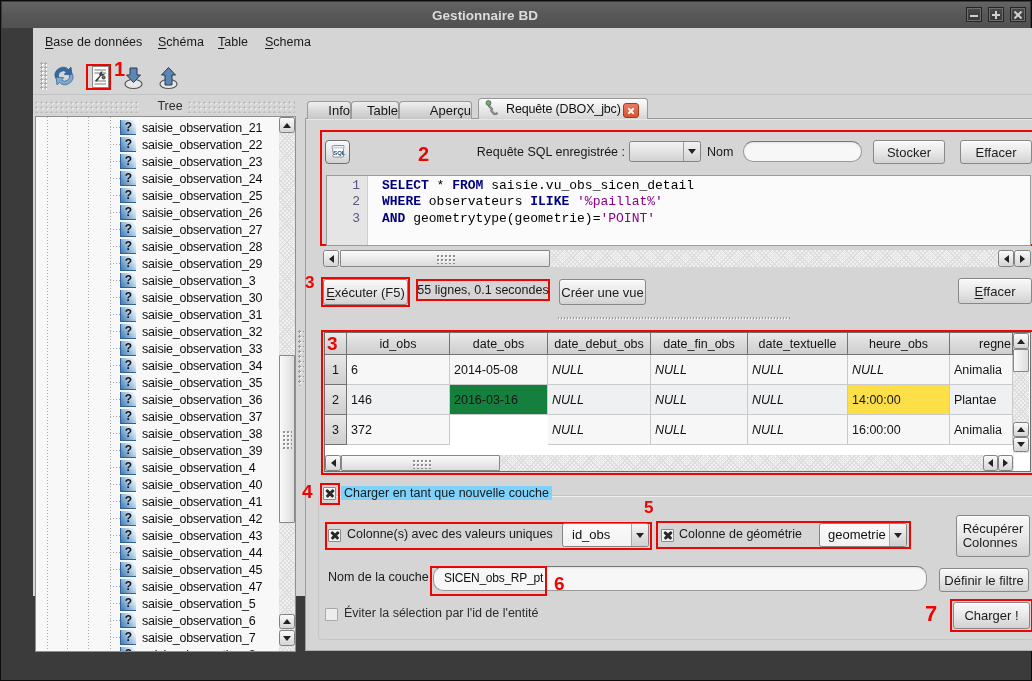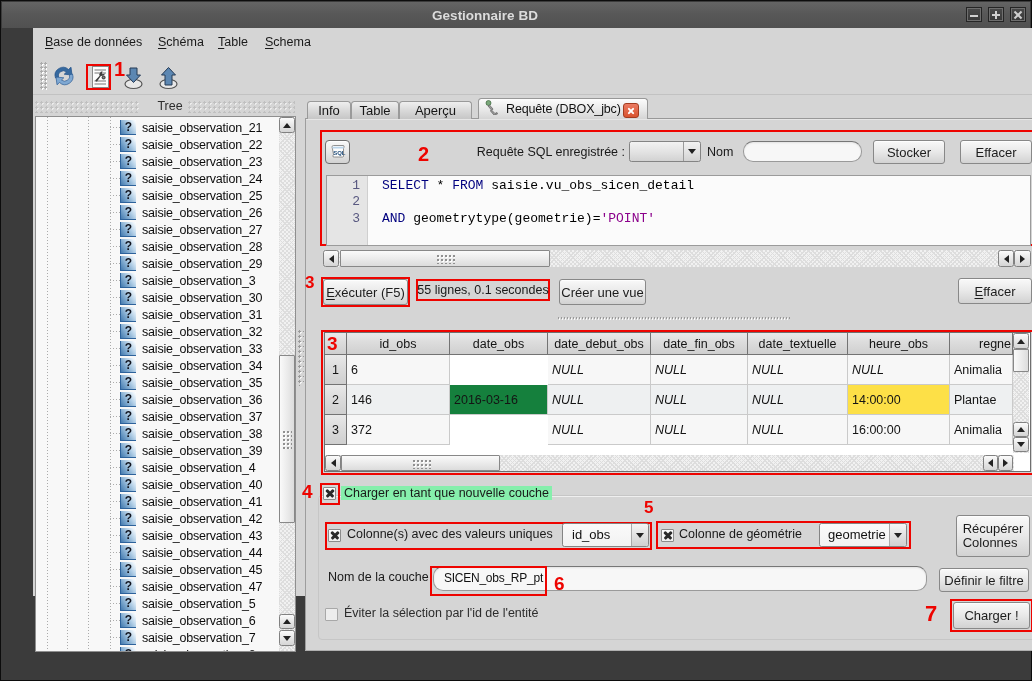--- a/index.html
+++ b/index.html
@@ -33,42 +33,42 @@
 .aru{border-left:4px solid rgba(0,0,0,0);border-right:4px solid rgba(0,0,0,0);border-bottom:5px solid #222;width:0;height:0;}
 .ard{border-left:4px solid rgba(0,0,0,0);border-right:4px solid rgba(0,0,0,0);border-top:5px solid #222;width:0;height:0;}
 .arl{border-top:4px solid rgba(0,0,0,0);border-bottom:4px solid rgba(0,0,0,0);border-right:5px solid #222;width:0;height:0;}
 .arr{border-top:4px solid rgba(0,0,0,0);border-bottom:4px solid rgba(0,0,0,0);border-left:5px solid #222;width:0;height:0;}
 .ctr{display:flex;align-items:center;justify-content:center;}
 
 #vsplit{left:265px;top:302px;width:6px;height:56px;background:radial-gradient(circle at 1.5px 1.5px,#9a9a9a 1px,rgba(0,0,0,0) 1.3px),radial-gradient(circle at 1.5px 1.5px,#f5f5f5 1px,rgba(0,0,0,0) 1.3px);background-size:5px 5px;background-position:0 0,1px 1px;}
 #hsplit{left:525px;top:289px;width:232px;height:4px;background-image:repeating-linear-gradient(90deg,#9a9a9a 0 1px,rgba(0,0,0,0) 1px 3px),repeating-linear-gradient(90deg,#f8f8f8 0 1px,rgba(0,0,0,0) 1px 3px);background-position:0 0,1px 1px;background-size:3px 2px;background-repeat:repeat-x;}
 
 #pane{left:272px;top:90px;width:745px;height:533px;background:#d5d5d5;border:1px solid #9d9d9d;border-top:1px solid #989898;box-shadow:inset 0 1px 0 #e6e6e6;}
-.tab{top:73px;height:18px;background:linear-gradient(#efefef,#d9d9d9 50%,#c6c6c6);border:1px solid #9a9a9a;border-bottom:none;border-radius:3.5px 3.5px 0 0;font-size:13px;color:#161616;text-align:center;}
+.tab{top:73px;height:18px;background:linear-gradient(#efefef,#d9d9d9 50%,#c6c6c6);border:1px solid #9a9a9a;border-bottom:none;border-radius:3.5px 3.5px 0 0;font-size:13px;color:#161616;text-align:right;}
 .tabactive{top:70px;height:21px;background:linear-gradient(#fcfcfc,#e8e8e8 55%,#d5d5d5);border:1px solid #989898;border-bottom:none;border-radius:3.5px 3.5px 0 0;font-size:13px;color:#111;}
 
 .btn{background:linear-gradient(#f9f9f9,#e9e9e9 48%,#d2d2d2);border:1px solid #888;border-radius:3px;font-size:13px;color:#1c1c1c;display:flex;align-items:center;justify-content:center;box-shadow:inset 0 1px 0 rgba(255,255,255,.8);}
 .input{background:#f7f7f7;border:1px solid #9a9a9a;border-top-color:#767676;border-radius:10px;box-shadow:inset 0 1px 2px rgba(0,0,0,.09);font-size:13px;color:#111;}
 .redbox{border:2px solid #ee0400;}
 .rednum{color:#ee0400;font-weight:bold;line-height:1;}
 .cb{width:13px;height:13px;background:linear-gradient(#fdfdfd,#efefef);border:1px solid #8b8b8b;border-radius:1px;}
 .cbx{position:absolute;left:50%;top:50%;}
 .cbx:before,.cbx:after{content:"";position:absolute;left:-5px;top:-1.25px;width:10px;height:2.5px;background:#2a2a2a;border-radius:1px;}
 .cbx:before{transform:rotate(45deg);}
 .cbx:after{transform:rotate(-45deg);}
 .combo{background:linear-gradient(#fafafa,#f2f2f2);border:1px solid #848484;border-radius:2.5px;font-size:13px;color:#111;}
 .combo .arrbox{position:absolute;right:0;top:0;bottom:0;width:17px;border-left:1px solid #a9a9a9;background:linear-gradient(#f5f5f5,#e2e2e2 50%,#d0d0d0);border-radius:0 2.5px 2.5px 0;display:flex;align-items:center;justify-content:center;}
 .gcombo{background:linear-gradient(#f2f2f2,#e2e2e2 55%,#d2d2d2);border:1px solid #848484;border-radius:2.5px;}
 
 #sqledit{left:293px;top:147px;width:705px;height:71px;background:#fbfbfb;border:1px solid #9b9b9b;}
 #gutter{position:absolute;left:0;top:0;width:41px;height:69px;background:#e5e5e5;border-right:1px solid #cfcfcf;}
 .lnum,.codeline{position:absolute;font-family:"Liberation Mono",monospace;font-size:13px;line-height:16.4px;white-space:pre;}
 .lnum{color:#585880;width:33px;text-align:right;}
 .codeline{left:55px;color:#000;}
-.kw{color:#00007f;font-weight:normal;}
+.kw{color:#00007f;font-weight:bold;}
 .str{color:#8b008b;}
 
 .th{position:absolute;background:linear-gradient(#e9e9e9,#dcdcdc 45%,#cfcfcf);border-right:1px solid #737373;border-bottom:1px solid #737373;font-size:12.5px;color:#141414;display:flex;align-items:center;justify-content:center;}
 .td{position:absolute;font-size:12.5px;color:#141414;display:flex;align-items:center;padding-left:4px;border-right:1px solid #cacaca;border-bottom:1px solid #cacaca;overflow:hidden;}
 .nullv{font-style:italic;}
 
 #gbox{left:285px;top:467px;width:722px;height:145px;border:1px solid #c6c6c6;border-radius:4px;box-shadow:inset 0 1px 0 #efefef;}
 .lbl{font-size:12.5px;color:#191919;white-space:nowrap;}
 .lbl2{font-size:12.5px;color:#191919;white-space:nowrap;}
 #grip{right:1px;bottom:1px;width:16px;height:13px;background:repeating-linear-gradient(135deg,rgba(0,0,0,0) 0 3px,#f2f2f2 3px 5px);}
@@ -335,20 +335,21 @@
 <div class="lbl abs" style="left:674px;top:117px">Nom</div>
 <div class="input abs" style="left:710px;top:113px;width:119px;height:21px"></div>
 <div class="btn abs" style="left:840px;top:112px;width:72px;height:24px">Stocker</div>
 <div class="btn abs" style="left:927px;top:112px;width:72px;height:24px">Effacer</div>
 <div id="sqledit" class="abs">
 <div id="gutter"></div>
 <div class="lnum" style="top:2.0px">1</div>
 <div class="lnum" style="top:18.4px">2</div>
 <div class="lnum" style="top:34.8px">3</div>
 <div class="codeline" style="top:2px"><span class="kw">SELECT</span> * <span class="kw">FROM</span> saisie.vu_obs_sicen_detail</div>
+<div class="codeline" style="top:18.4px"><span class="kw">WHERE</span> observateurs <span class="kw">ILIKE</span> <span class="str">'%paillat%'</span></div>
 <div class="codeline" style="top:34.8px"><span class="kw">AND</span> geometrytype(geometrie)=<span class="str">'POINT'</span></div>
 </div>
 <div class="sbtrack abs" style="left:290px;top:222px;width:708px;height:17px"></div>
 <div class="sbbtn ctr abs" style="left:290px;top:222px;width:16px;height:17px">
         <div class="arl"></div>
       </div>
 <div class="sbthumbh abs" style="left:307px;top:222px;width:210px;height:17px">
         <div class="grip" style="left:96px;top:4px;width:18px;height:9px"></div>
       </div>
 <div class="sbbtn ctr abs" style="left:965px;top:222px;width:16px;height:17px">
@@ -376,20 +377,21 @@
 <div class="th" style="left:0;top:0;width:22px;height:22px"></div>
 <div class="th" style="left:22px;top:0;width:103px;height:22px">id_obs</div>
 <div class="th" style="left:125px;top:0;width:98px;height:22px">date_obs</div>
 <div class="th" style="left:223px;top:0;width:103px;height:22px">date_debut_obs</div>
 <div class="th" style="left:326px;top:0;width:97px;height:22px">date_fin_obs</div>
 <div class="th" style="left:423px;top:0;width:100px;height:22px">date_textuelle</div>
 <div class="th" style="left:523px;top:0;width:102px;height:22px">heure_obs</div>
 <div class="th" style="left:625px;top:0;width:63px;height:22px;justify-content:flex-end;padding-right:1px">regne</div>
 <div class="th" style="left:0;top:22px;width:22px;height:30px">1</div>
 <div class="td" style="left:22px;top:22px;width:103px;height:30px;background:#f7f7f7">6</div>
+<div class="td" style="left:125px;top:22px;width:98px;height:30px;background:#f7f7f7">2014-05-08</div>
 <div class="td nullv" style="left:223px;top:22px;width:103px;height:30px;background:#f7f7f7">NULL</div>
 <div class="td nullv" style="left:326px;top:22px;width:97px;height:30px;background:#f7f7f7">NULL</div>
 <div class="td nullv" style="left:423px;top:22px;width:100px;height:30px;background:#f7f7f7">NULL</div>
 <div class="td nullv" style="left:523px;top:22px;width:102px;height:30px;background:#f7f7f7">NULL</div>
 <div class="td" style="left:625px;top:22px;width:63px;height:30px;background:#f7f7f7">Animalia</div>
 <div class="th" style="left:0;top:52px;width:22px;height:30px">2</div>
 <div class="td" style="left:22px;top:52px;width:103px;height:30px;background:#eef0f1">146</div>
 <div class="td" style="left:125px;top:52px;width:98px;height:30px;background:#15803d">2016-03-16</div>
 <div class="td nullv" style="left:223px;top:52px;width:103px;height:30px;background:#eef0f1">NULL</div>
 <div class="td nullv" style="left:326px;top:52px;width:97px;height:30px;background:#eef0f1">NULL</div>
@@ -427,21 +429,21 @@
 <div class="sbbtn ctr abs" style="left:673px;top:122px;width:15px;height:16px">
           <div class="arr"></div>
         </div>
 </div>
 <div id="gbox" class="abs"></div>
 <div class="rednum abs" style="left:269px;top:454px;font-size:19px">4</div>
 <div class="redbox abs" style="left:287px;top:455px;width:20px;height:22px"></div>
 <div class="cb abs" style="left:290px;top:459px">
         <div class="cbx"></div>
       </div>
-<div class="lbl2 abs" style="left:308px;top:458px;background:#86efac;padding:0 3px">Charger en tant que nouvelle couche</div>
+<div class="lbl2 abs" style="left:308px;top:458px;background:#7dd3fc;padding:0 3px">Charger en tant que nouvelle couche</div>
 <div class="rednum abs" style="left:611px;top:471px;font-size:17px">5</div>
 <div class="redbox abs" style="left:292px;top:494px;width:327px;height:28px"></div>
 <div class="cb abs" style="left:295px;top:501px">
         <div class="cbx"></div>
       </div>
 <div class="lbl abs" style="left:314px;top:499px">Colonne(s) avec des valeurs uniques</div>
 <div class="combo abs" style="left:529px;top:495px;width:87px;height:24px;line-height:22px;padding-left:9px">id_obs<div class="arrbox">
           <div class="ard"></div>
         </div></div>
 <div class="redbox abs" style="left:623px;top:493px;width:255px;height:28px"></div>

